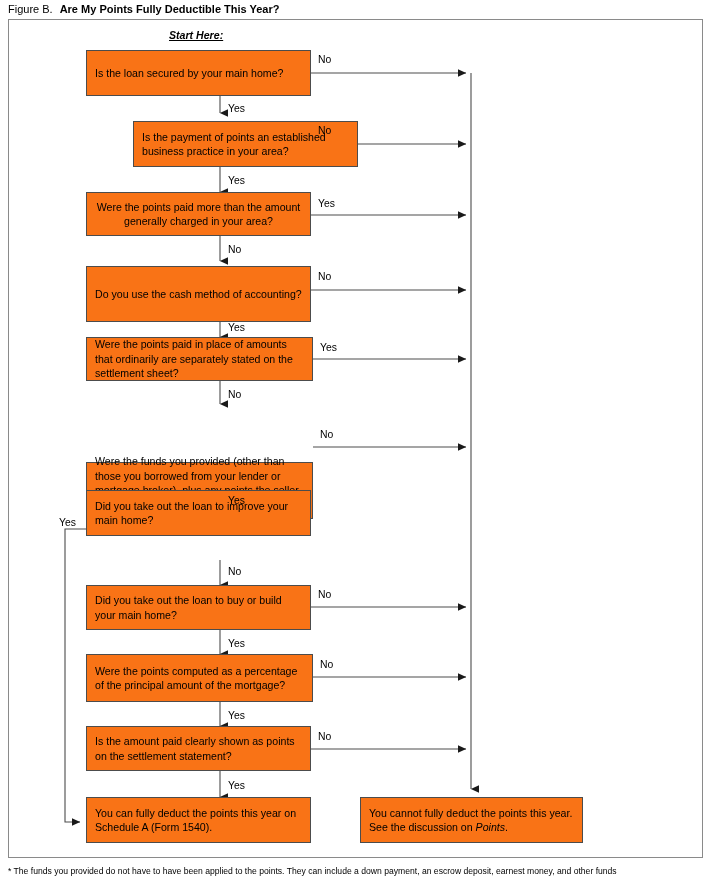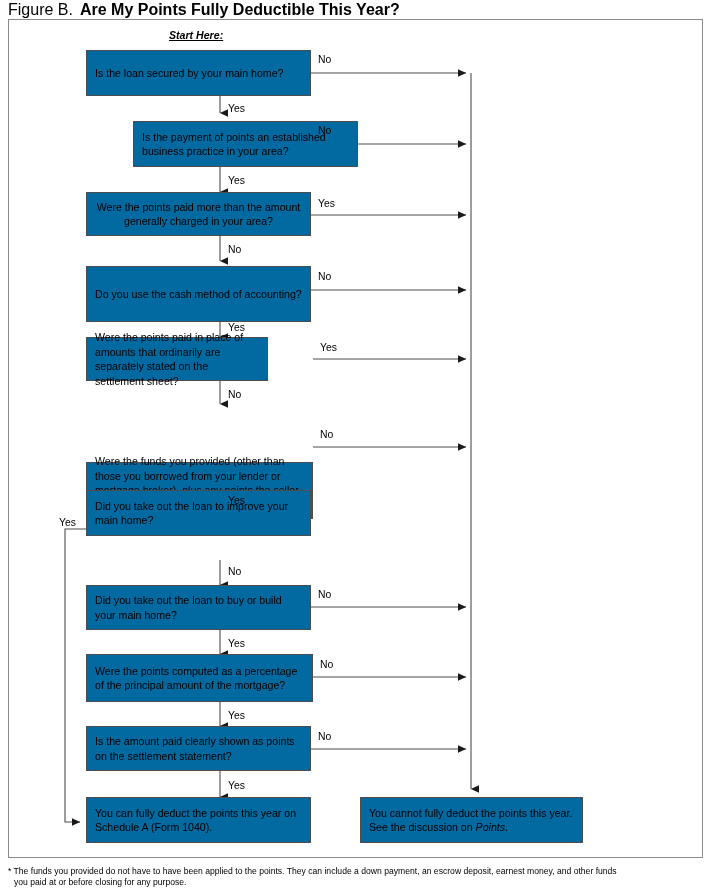--- a/index.html
+++ b/index.html
@@ -14,21 +14,21 @@
     color: #000000;
     position: relative;
     overflow: hidden;
   }
 
   
   #figure-title {
     position: absolute;
     left: 8px;
     top: 2px;
-    font-size: 16px;
+    font-size: 11px;
     line-height: 15px;
     white-space: nowrap;
   }
   #figure-title .fig-label { font-weight: normal; }
   #figure-title .fig-text  { font-weight: bold; margin-left: 7px; }
 
   
   #chart-frame {
     position: absolute;
     left: 8px;
@@ -47,21 +47,21 @@
     top: 0;
     width: 712px;
     height: 891px;
   }
 
   
   .node {
     position: absolute;
     box-sizing: border-box;
     border: 1px solid #4c4c4c;
-    background: #0369a1;
+    background: #f97316;
     font-size: 10.6px;
     line-height: 14.5px;
     padding: 0 8px;
     display: flex;
     align-items: center;
   }
   .node .node-text { display: block; }
 
   
   .edge-label {
@@ -157,21 +157,21 @@
 </div>
 
 <div class="node" style="left:86px; top:192px; width:225px; height:44px;text-align:center;">
   <span class="node-text">Were the points paid more than the amount generally charged in your area?</span>
 </div>
 
 <div class="node" style="left:86px; top:266px; width:225px; height:56px;">
   <span class="node-text">Do you use the cash method of accounting?</span>
 </div>
 
-<div class="node" style="left:86px; top:337px; width:182px; height:44px;">
+<div class="node" style="left:86px; top:337px; width:227px; height:44px;">
   <span class="node-text">Were the points paid in place of amounts that ordinarily are separately stated on the settlement sheet?</span>
 </div>
 
 <div class="node" style="left:86px; top:424px; width:227px; height:57px;margin-top:38px;">
   <span class="node-text">Were the funds you provided (other than those you borrowed from your lender or mortgage broker), plus any points the seller paid, at least as much as the points charged?*</span>
 </div>
 
 <div class="node" style="left:86px; top:490px; width:225px; height:46px;">
   <span class="node-text">Did you take out the loan to improve your main home?</span>
 </div>
@@ -182,21 +182,21 @@
 
 <div class="node" style="left:86px; top:654px; width:227px; height:48px;">
   <span class="node-text">Were the points computed as a percentage of the principal amount of the mortgage?</span>
 </div>
 
 <div class="node" style="left:86px; top:726px; width:225px; height:45px;">
   <span class="node-text">Is the amount paid clearly shown as points on the settlement statement?</span>
 </div>
 
 <div class="node" style="left:86px; top:797px; width:225px; height:46px;">
-  <span class="node-text">You can fully deduct the points this year on Schedule A (Form 1040).</span>
+  <span class="node-text">You can fully deduct the points this year on Schedule A (Form 1540).</span>
 </div>
 
 <div class="node" style="left:360px; top:797px; width:223px; height:46px;">
   <span class="node-text"><span>You cannot fully deduct the points this year. See the discussion on </span><span class="ital">Points</span><span>.</span></span>
 </div>
 
 <div class="edge-label" style="left:228px; top:103px;">Yes</div>
 <div class="edge-label" style="left:318px; top:54px;">No</div>
 
 <div class="edge-label" style="left:228px; top:175px;">Yes</div>
@@ -222,14 +222,13 @@
 
 <div class="edge-label" style="left:228px; top:710px;">Yes</div>
 <div class="edge-label" style="left:320px; top:659px;">No</div>
 
 <div class="edge-label" style="left:228px; top:780px;">Yes</div>
 <div class="edge-label" style="left:318px; top:731px;">No</div>
 
 <div id="footnote">
   <span class="fn-star">*</span>
   <span class="fn-body">The funds you provided do not have to have been applied to the points. They can include a down payment, an escrow deposit, earnest money, and other funds</span>
-  <span class="indent">you paid at or before closing for any purpose.</span>
 </div>
 
 </body></html>

